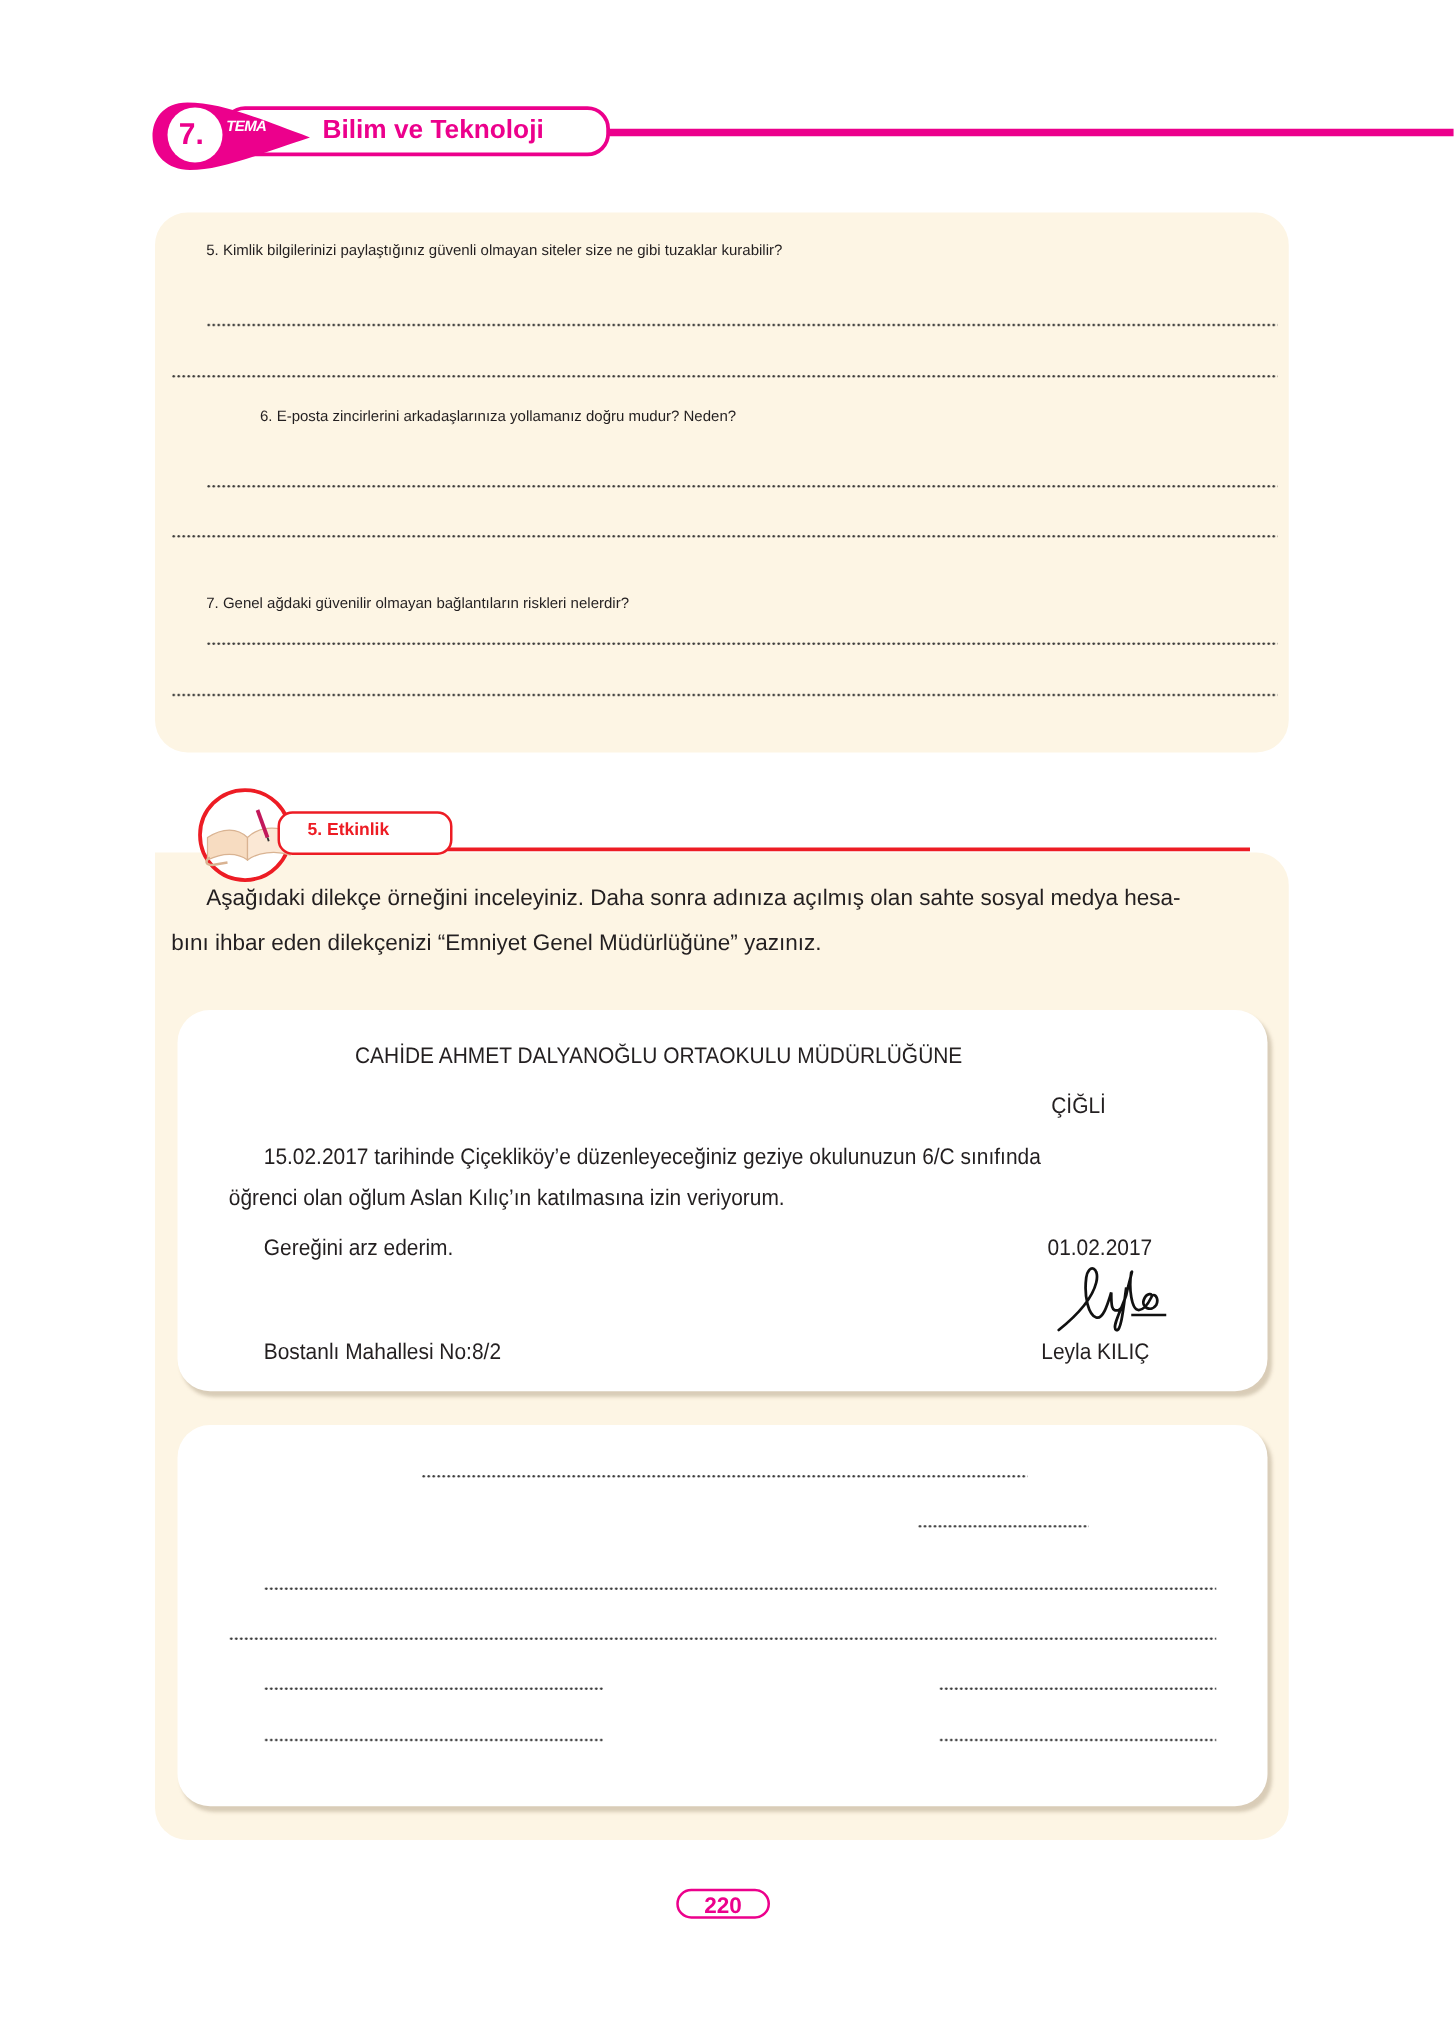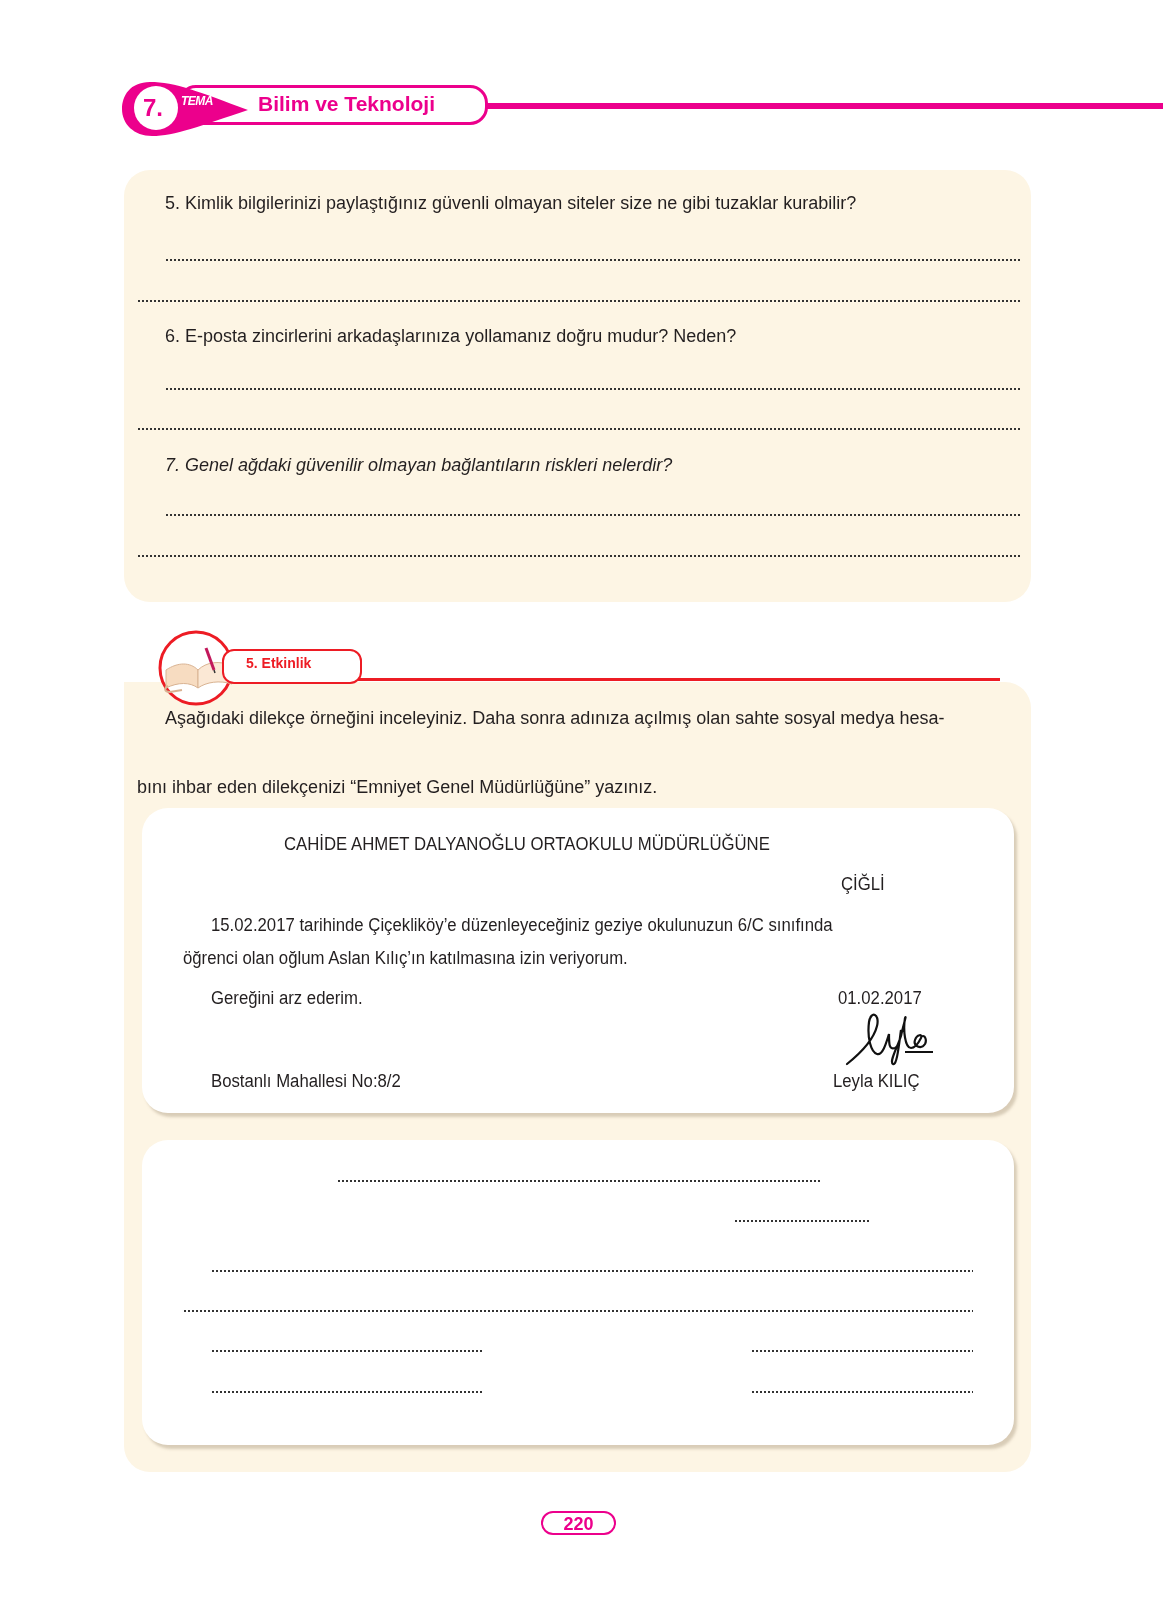--- a/index.html
+++ b/index.html
@@ -9,21 +9,21 @@
   
   .theme-line { position: absolute; left: 470px; top: 103px; width: 693px; height: 6px; background: #ec008c; }
   .theme-pill { position: absolute; left: 178px; top: 85px; width: 310px; height: 40px; border: 3px solid #ec008c; border-radius: 18px; background: #fff; }
   .theme-title { position: absolute; left: 258px; top: 92px; font-size: 21px; font-weight: bold; color: #ec008c; }
   .theme-blob { position: absolute; left: 120px; top: 78px; width: 130px; height: 62px; }
   .theme-num { position: absolute; left: 143px; top: 94px; font-size: 24px; font-weight: bold; color: #ec008c; }
   .theme-word { position: absolute; left: 181px; top: 94px; font-size: 12px; font-weight: bold; color: #fff; letter-spacing: -0.5px; font-style: italic; }
 
   
   .q-box { position: absolute; left: 124px; top: 170px; width: 907px; height: 432px; background: #fdf5e4; border-radius: 26px; }
-  .q-text { position: absolute; left: 165px; font-size: 18px; color: #231f20; }
+  .q-text { position: absolute; left: 165px; font-size: 12px; color: #231f20; }
   .dots { position: absolute; height: 2px; background-image: radial-gradient(circle, #333 0.9px, transparent 1.1px); background-size: 4px 2px; background-repeat: repeat-x; }
 
   
   .act-line { position: absolute; left: 345px; top: 678px; width: 655px; height: 3px; background: #ed1c24; }
   .act-pill { position: absolute; left: 222px; top: 649px; width: 140px; height: 35px; border: 2.5px solid #ed1c24; border-radius: 12px; background: #fff; }
   .act-title { position: absolute; left: 246px; top: 655px; font-size: 14px; font-weight: bold; color: #ed1c24; }
   .act-icon { position: absolute; left: 158px; top: 628px; width: 90px; height: 80px; }
 
   
   .act-box { position: absolute; left: 124px; top: 682px; width: 907px; height: 790px; background: #fdf5e4; border-radius: 0 26px 26px 26px; }
@@ -50,25 +50,25 @@
 <div class="theme-num">7.</div>
 <div class="theme-word">TEMA</div>
 <div class="theme-title">Bilim ve Teknoloji</div>
 
 <div class="q-box"></div>
 
 <div class="q-text" style="top:193px;">5. Kimlik bilgilerinizi paylaştığınız güvenli olmayan siteler size ne gibi tuzaklar kurabilir?</div>
 <div class="dots" style="left:165px; top:259px; width:857px;"></div>
 <div class="dots" style="left:137px; top:300px; width:885px;"></div>
 
-<div class="q-text" style="top:326px;">6. E-posta zincirlerini arkadaşlarınıza yollamanız doğru mudur? Neden?</div>
+<div class="q-text" style="top:326px;margin-left:43px;">6. E-posta zincirlerini arkadaşlarınıza yollamanız doğru mudur? Neden?</div>
 <div class="dots" style="left:165px; top:388px; width:857px;"></div>
 <div class="dots" style="left:137px; top:428px; width:885px;"></div>
 
-<div class="q-text" style="top:455px;font-style:italic;">7. Genel ağdaki güvenilir olmayan bağlantıların riskleri nelerdir?</div>
+<div class="q-text" style="top:475px;">7. Genel ağdaki güvenilir olmayan bağlantıların riskleri nelerdir?</div>
 <div class="dots" style="left:165px; top:514px; width:857px;"></div>
 <div class="dots" style="left:137px; top:555px; width:885px;"></div>
 
 <div class="act-box"></div>
 <div class="act-line"></div>
 
 <svg class="act-icon" viewBox="0 0 90 80">
   <path d="M40 8 L88 40 L40 72 Z" fill="#ed1c24"></path>
   <circle cx="38" cy="40" r="36" fill="#fff" stroke="#ed1c24" stroke-width="3"></circle>
 </svg>
@@ -79,21 +79,21 @@
   <line x1="44" y1="8" x2="52" y2="30" stroke="#c2185b" stroke-width="3"></line>
   <line x1="52" y1="30" x2="53" y2="33" stroke="#333" stroke-width="1.5"></line>
 </svg>
 
 <div class="act-pill"></div>
 <div class="act-title">5. Etkinlik</div>
 
 <div class="intro" style="top:700px;">
   <span class="ind"></span><span>Aşağıdaki dilekçe örneğini inceleyiniz. Daha sonra adınıza açılmış olan sahte sosyal medya hesa-</span>
 </div>
-<div class="intro" style="top:736px;margin-top:33px;">
+<div class="intro" style="top:736px;">
   <span>bını ihbar eden dilekçenizi “Emniyet Genel Müdürlüğüne” yazınız.</span>
 </div>
 
 <div class="letter-card"></div>
 <div class="lt" style="left:284px; top:834px;">CAHİDE AHMET DALYANOĞLU ORTAOKULU MÜDÜRLÜĞÜNE</div>
 <div class="lt" style="left:841px; top:874px;">ÇİĞLİ</div>
 <div class="lt" style="left:211px; top:915px;">15.02.2017 tarihinde Çiçekliköy’e düzenleyeceğiniz geziye okulunuzun 6/C sınıfında</div>
 <div class="lt" style="left:183px; top:948px;">öğrenci olan oğlum Aslan Kılıç’ın katılmasına izin veriyorum.</div>
 <div class="lt" style="left:211px; top:988px;">Gereğini arz ederim.</div>
 <div class="lt" style="left:838px; top:988px;">01.02.2017</div>

